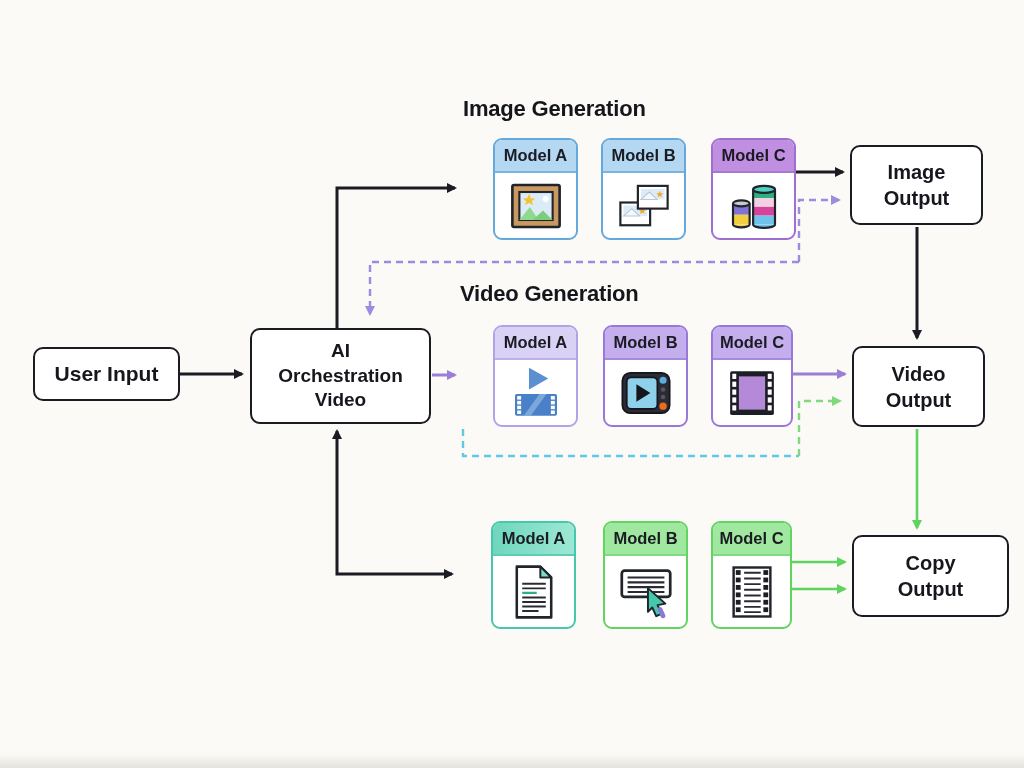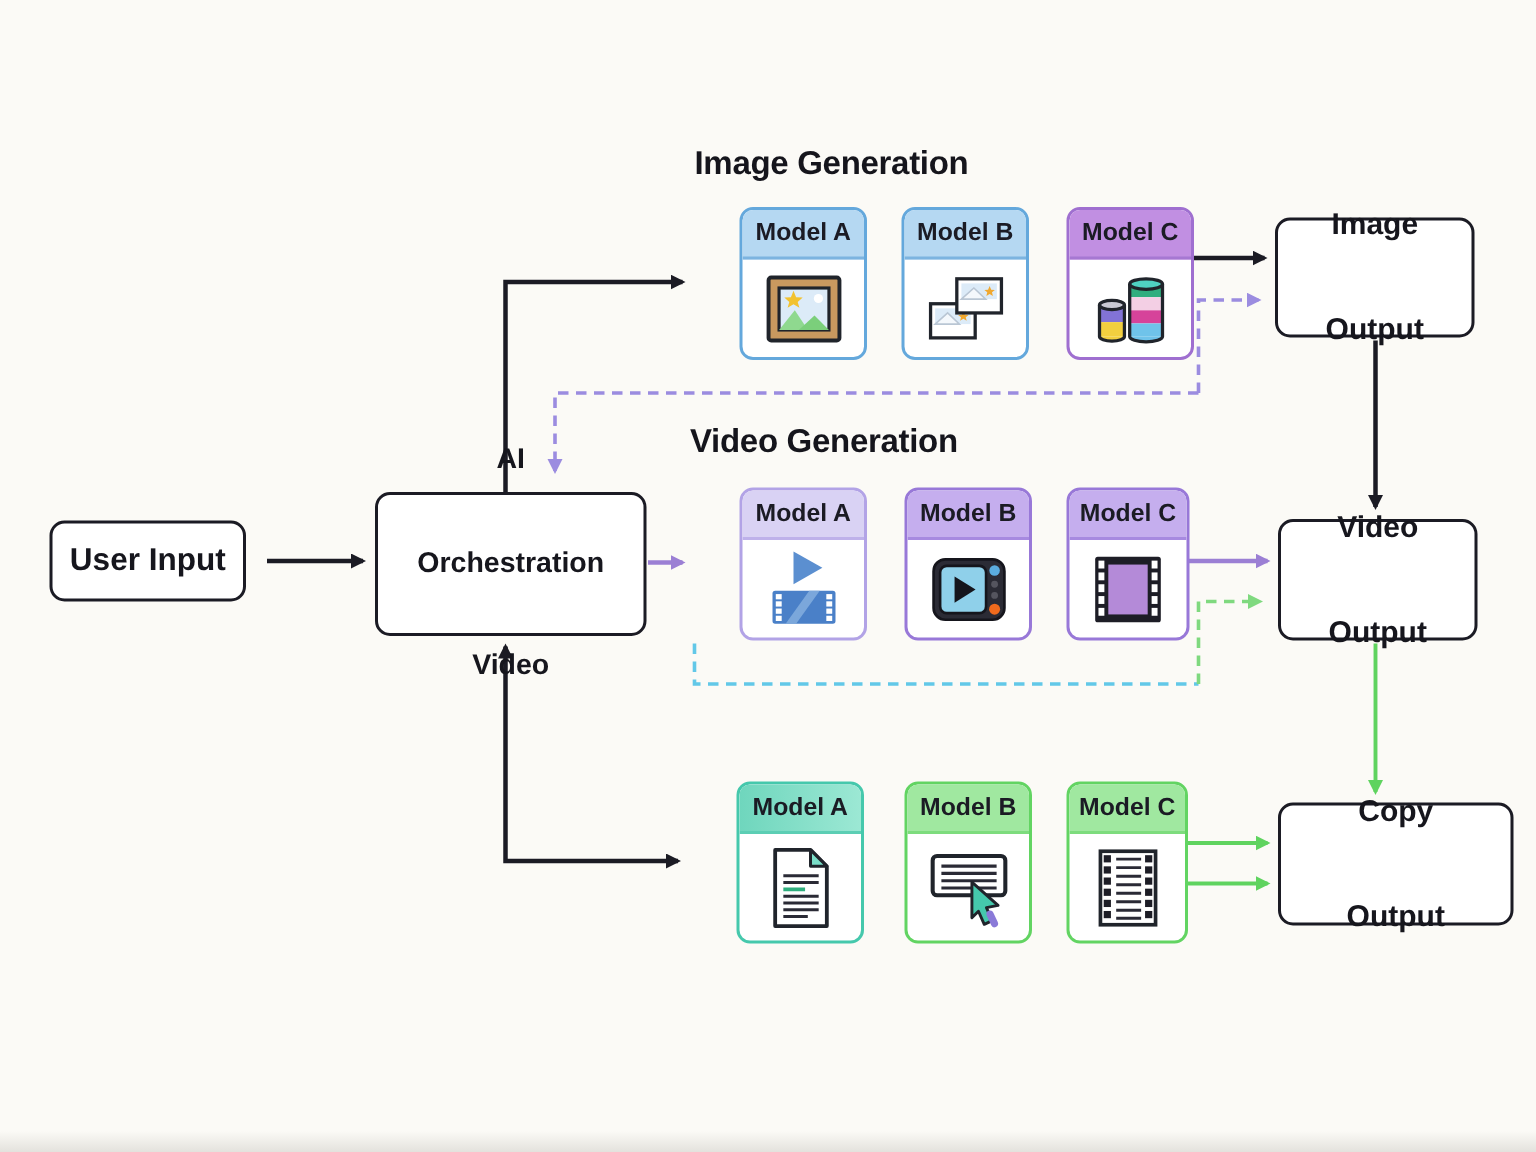--- a/index.html
+++ b/index.html
@@ -4,22 +4,22 @@
 <style>
   html,body{margin:0;padding:0;}
   body{font-family:"Liberation Sans","DejaVu Sans",sans-serif;background:#e9e7e2;}
   #canvas{position:relative;width:1024px;height:768px;background:#fbfaf6;overflow:hidden;}
   .bottom-shade{position:absolute;left:0;right:0;bottom:0;height:14px;
     background:linear-gradient(to bottom,rgba(0,0,0,0),rgba(120,115,105,0.18));}
   .edge-layer{position:absolute;left:0;top:0;width:1024px;height:768px;}
 
   .node{position:absolute;background:#ffffff;border:2.6px solid #1b1b24;border-radius:10px;
     display:flex;flex-direction:column;align-items:center;justify-content:center;
-    color:#16161d;font-weight:700;text-align:center;box-sizing:border-box;line-height:1.3;gap:44px;}
-  #user-input{left:33px;top:347px;width:131px;height:54px;font-size:21px;}
+    color:#16161d;font-weight:700;text-align:center;box-sizing:border-box;line-height:1.3;}
+  #user-input{left:33px;top:347px;width:147px;height:54px;font-size:21px;}
   #orchestration{left:250px;top:328px;width:181px;height:96px;font-size:19px;}
   #image-output{left:850px;top:145px;width:133px;height:80px;font-size:20px;}
   #video-output{left:852px;top:346px;width:133px;height:81px;font-size:20px;}
   #copy-output{left:852px;top:535px;width:157px;height:82px;font-size:20px;}
 
   .section-title{position:absolute;font-size:22px;font-weight:700;color:#15151c;letter-spacing:-0.2px;}
   #title-image{left:463px;top:96px;}
   #title-video{left:460px;top:281px;}
   #title-copy{left:457px;top:479px;}
 

